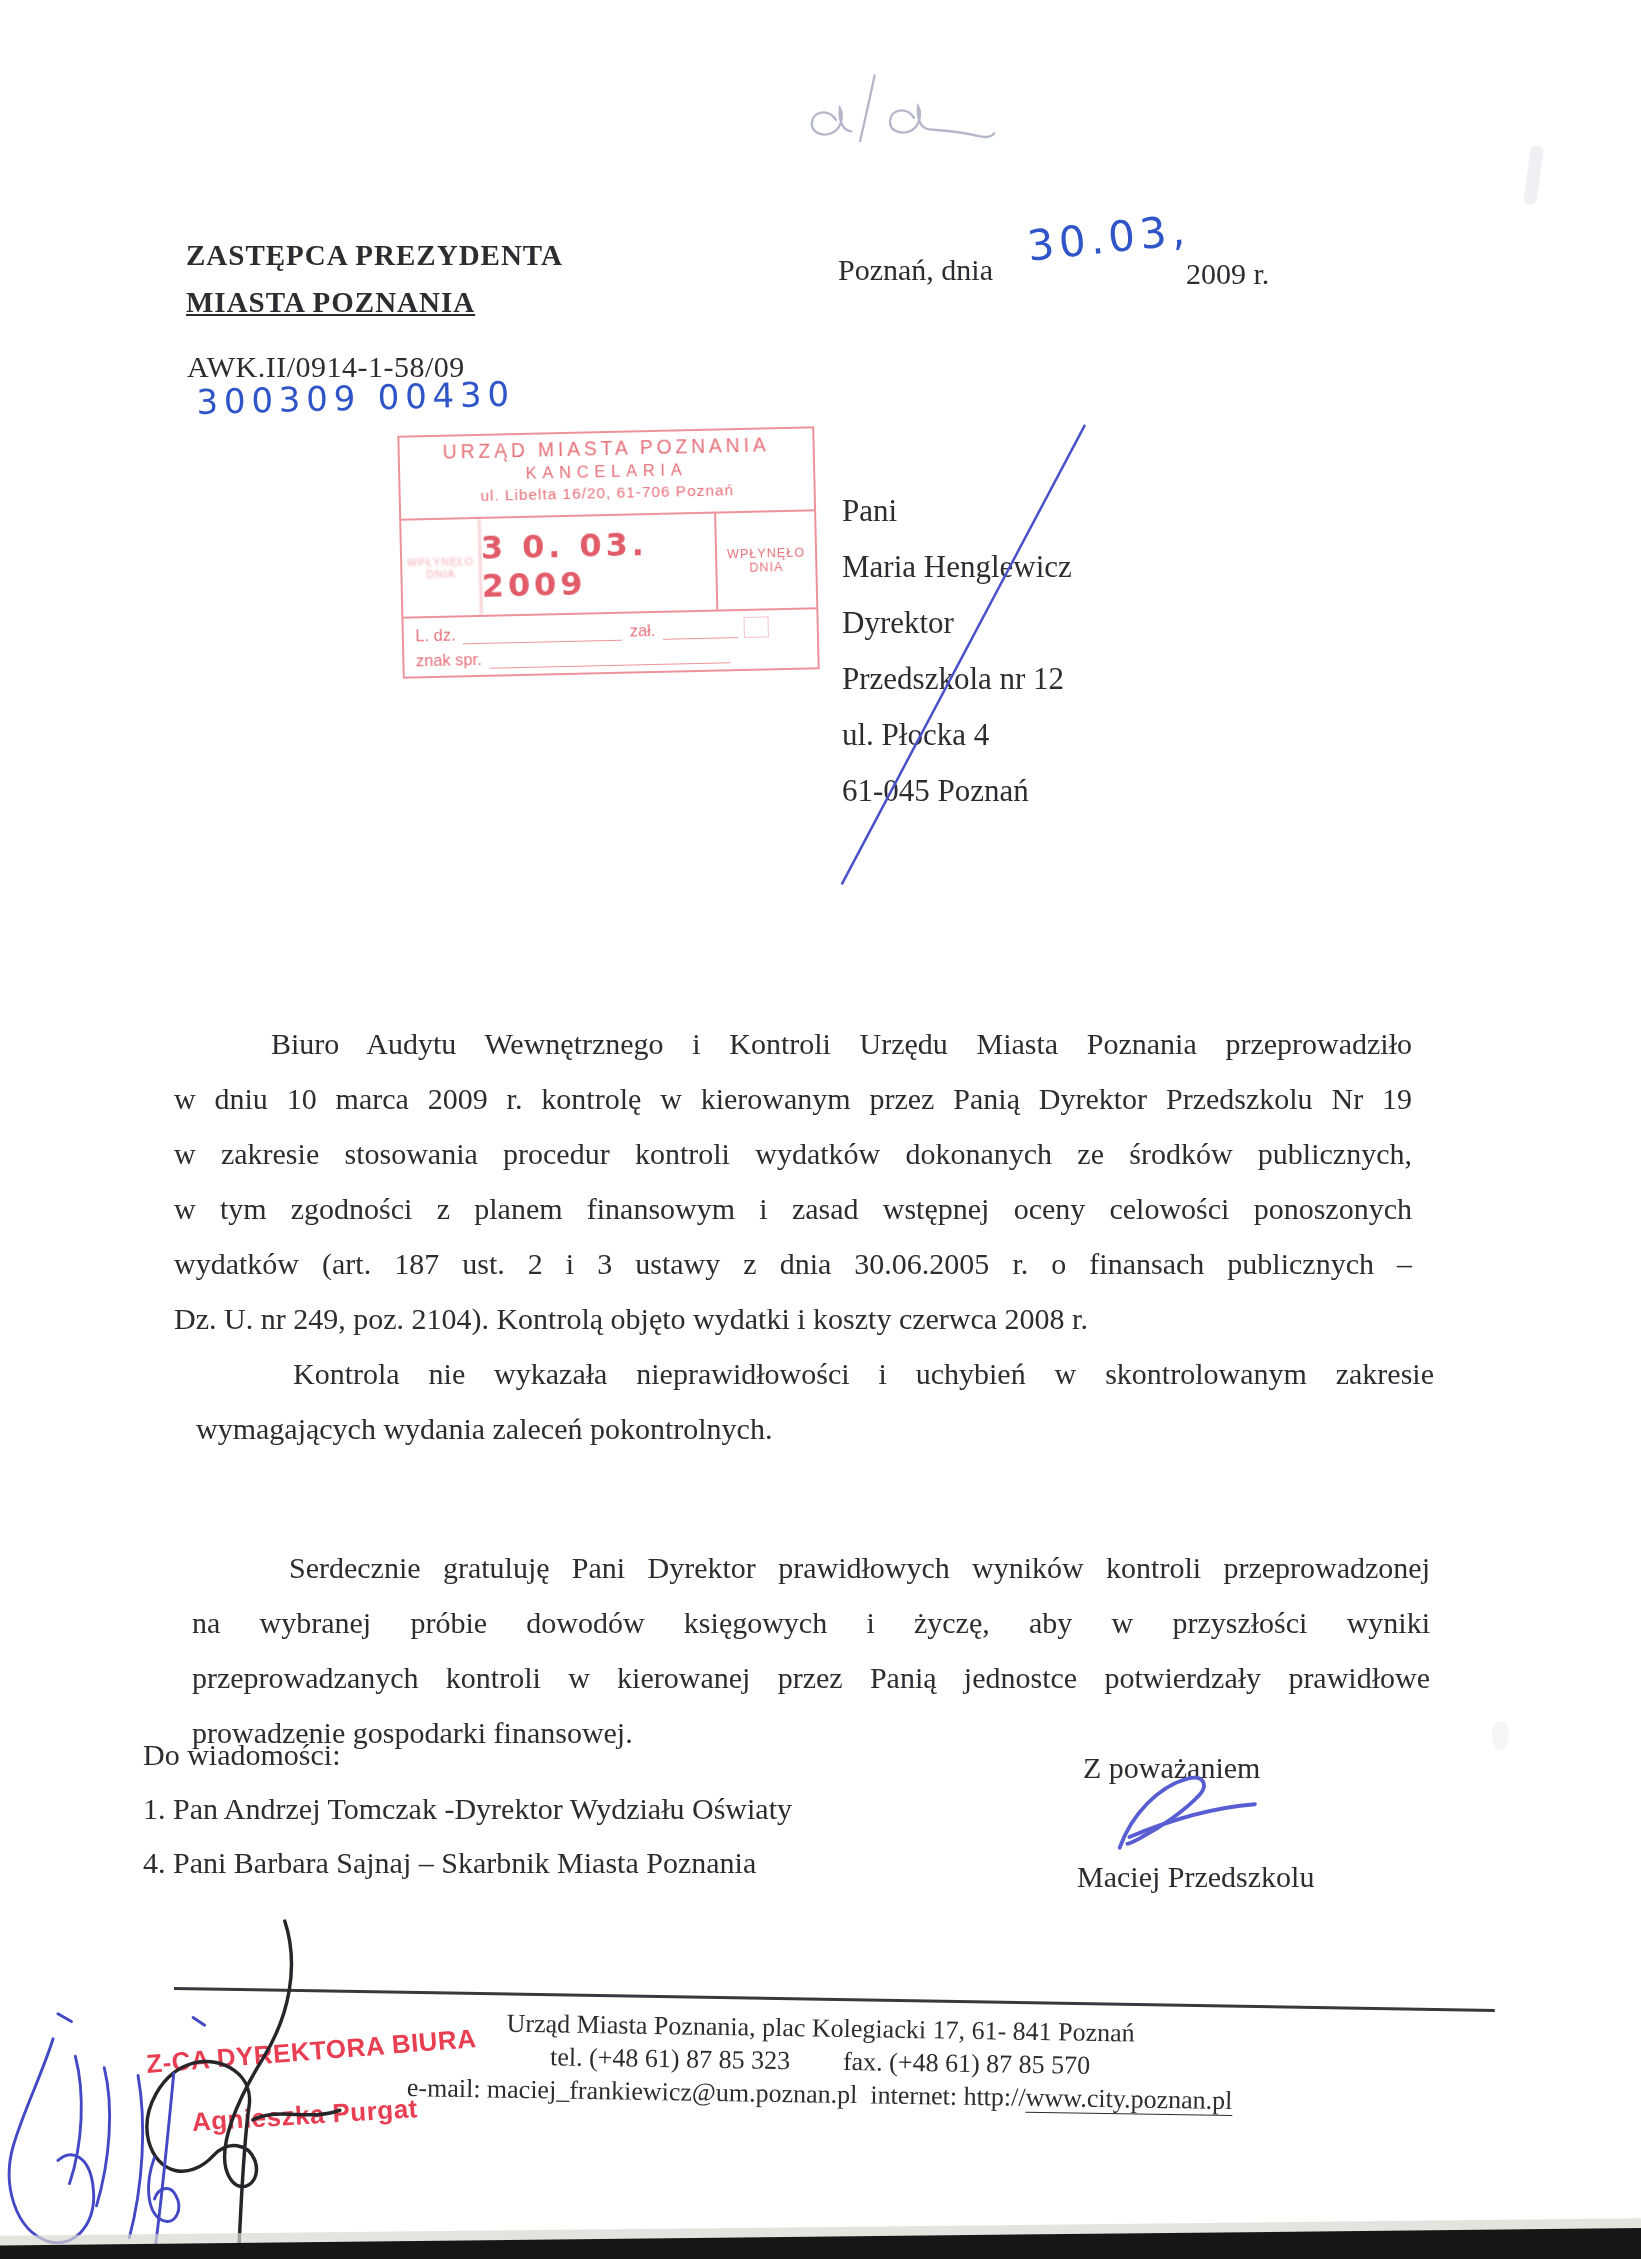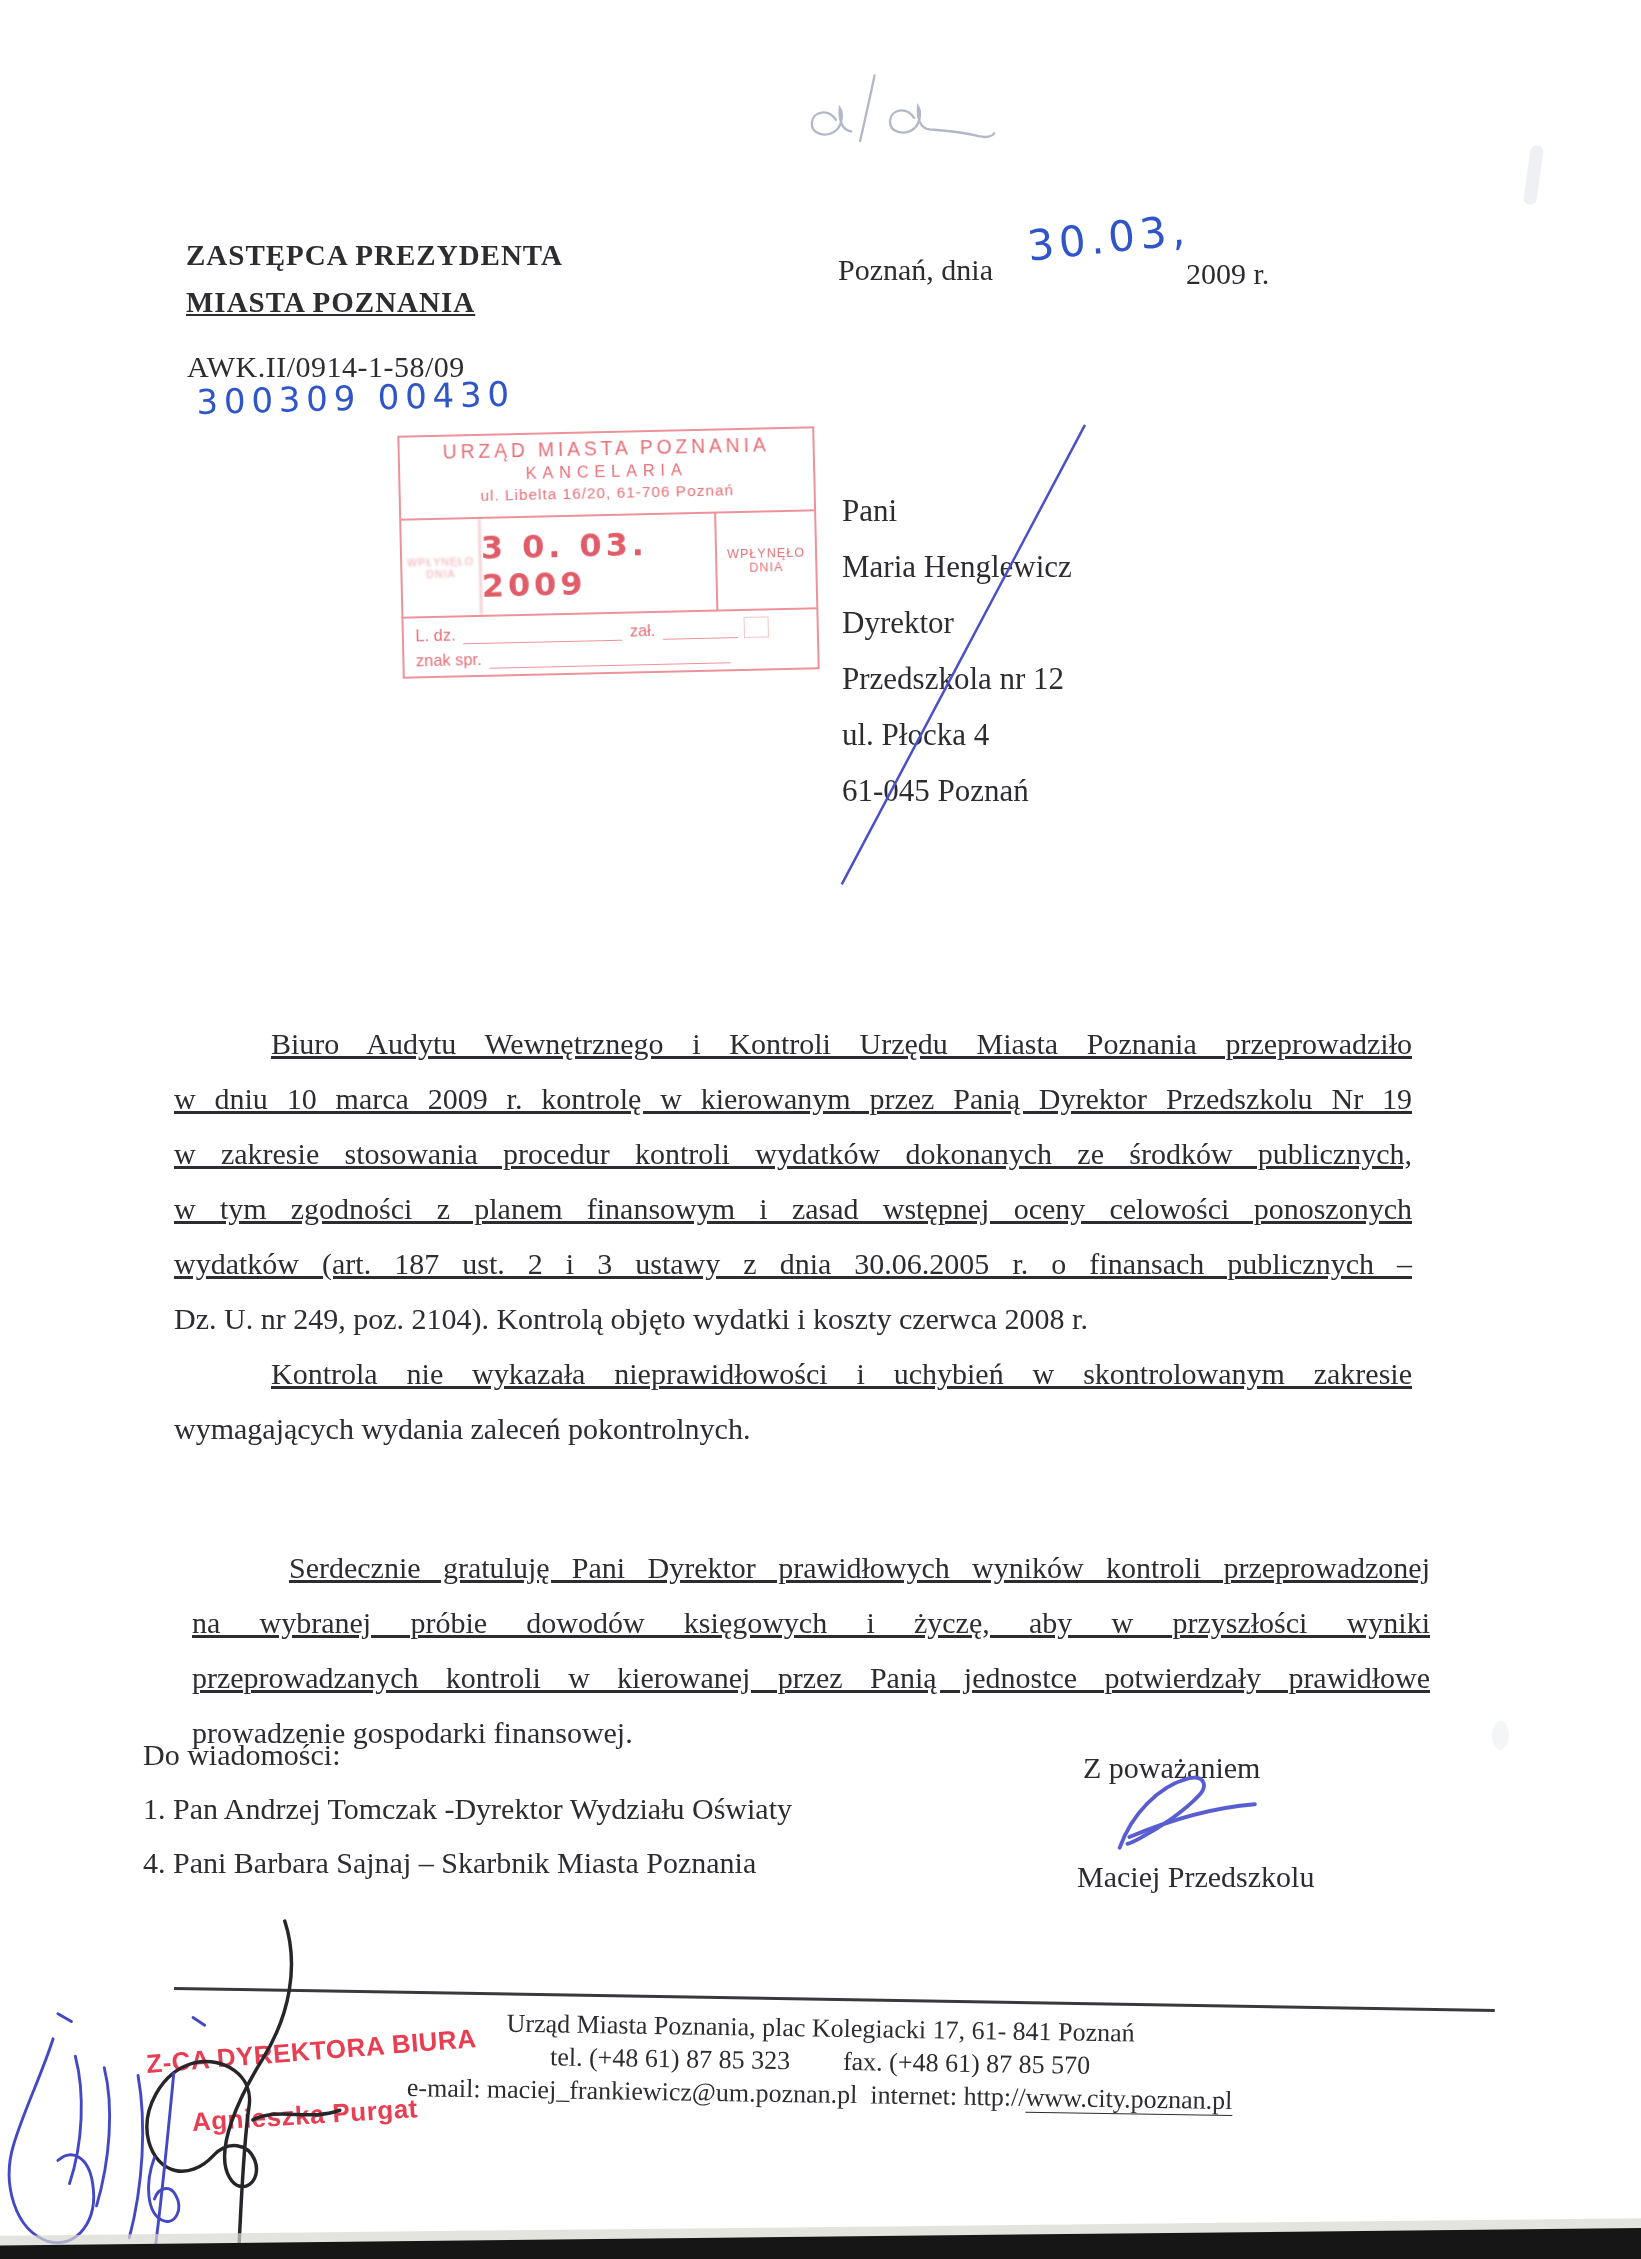--- a/index.html
+++ b/index.html
@@ -53,21 +53,21 @@
   .stamp-foot .frow{display:flex;align-items:flex-end;margin-bottom:5.8px;}
   .sline{display:inline-block;border-bottom:1.9px solid rgba(228,98,108,.75);height:13.5px;}
   .minibox{display:inline-block;width:23px;height:19.3px;border:1.9px solid rgba(228,98,108,.6);
     margin-left:5.8px;font-size:8.7px;opacity:.7;}
   
   .recipient{left:842px;top:483px;font-size:31px;}
   .recipient div{height:56px;line-height:56px;}
   
   .bodypar{left:174px;width:1238px;font-size:30px;}
   .bodypar div{height:55px;line-height:55px;white-space:normal;}
-  .jl{text-align:justify;text-align-last:justify;text-decoration:underline;}
+  .jl{text-align:justify;text-align-last:justify;}
   .indent{padding-left:97px;box-sizing:border-box;}
   
   .cc-head{font-size:30px;}
   .cc-item{font-size:30px;}
   .closing{font-size:30px;}
   
   .footer{
     left:145px;top:2001px;width:1352px;text-align:center;
     font-size:26px;transform:rotate(0.9deg);transform-origin:left top;
   }
@@ -145,21 +145,21 @@
 
 <div class="abs bodypar" style="top:1016px;">
   <div class="jl indent">Biuro Audytu Wewnętrznego i Kontroli Urzędu Miasta Poznania przeprowadziło</div>
   <div class="jl">w dniu 10 marca 2009 r. kontrolę w kierowanym przez Panią Dyrektor Przedszkolu Nr 19</div>
   <div class="jl">w zakresie stosowania procedur kontroli wydatków dokonanych ze środków publicznych,</div>
   <div class="jl">w tym zgodności z planem finansowym i zasad wstępnej oceny celowości ponoszonych</div>
   <div class="jl">wydatków (art. 187 ust. 2 i 3 ustawy z dnia 30.06.2005 r. o finansach publicznych –</div>
   <div>Dz. U. nr 249, poz. 2104).  Kontrolą objęto wydatki i koszty  czerwca  2008 r.</div>
 </div>
 
-<div class="abs bodypar" style="top:1346px;">
+<div class="abs bodypar" style="top:1346px;margin-left:22px;">
   <div class="jl indent">Kontrola nie wykazała nieprawidłowości i uchybień w skontrolowanym zakresie</div>
   <div>wymagających wydania zaleceń pokontrolnych.</div>
 </div>
 
 <div class="abs bodypar" style="top:1540px;margin-left:18px;">
   <div class="jl indent">Serdecznie gratuluję Pani Dyrektor prawidłowych wyników kontroli przeprowadzonej</div>
   <div class="jl">na wybranej próbie dowodów księgowych i życzę, aby w przyszłości wyniki</div>
   <div class="jl">przeprowadzanych kontroli w kierowanej przez Panią jednostce potwierdzały prawidłowe</div>
   <div>prowadzenie gospodarki finansowej.</div>
 </div>

